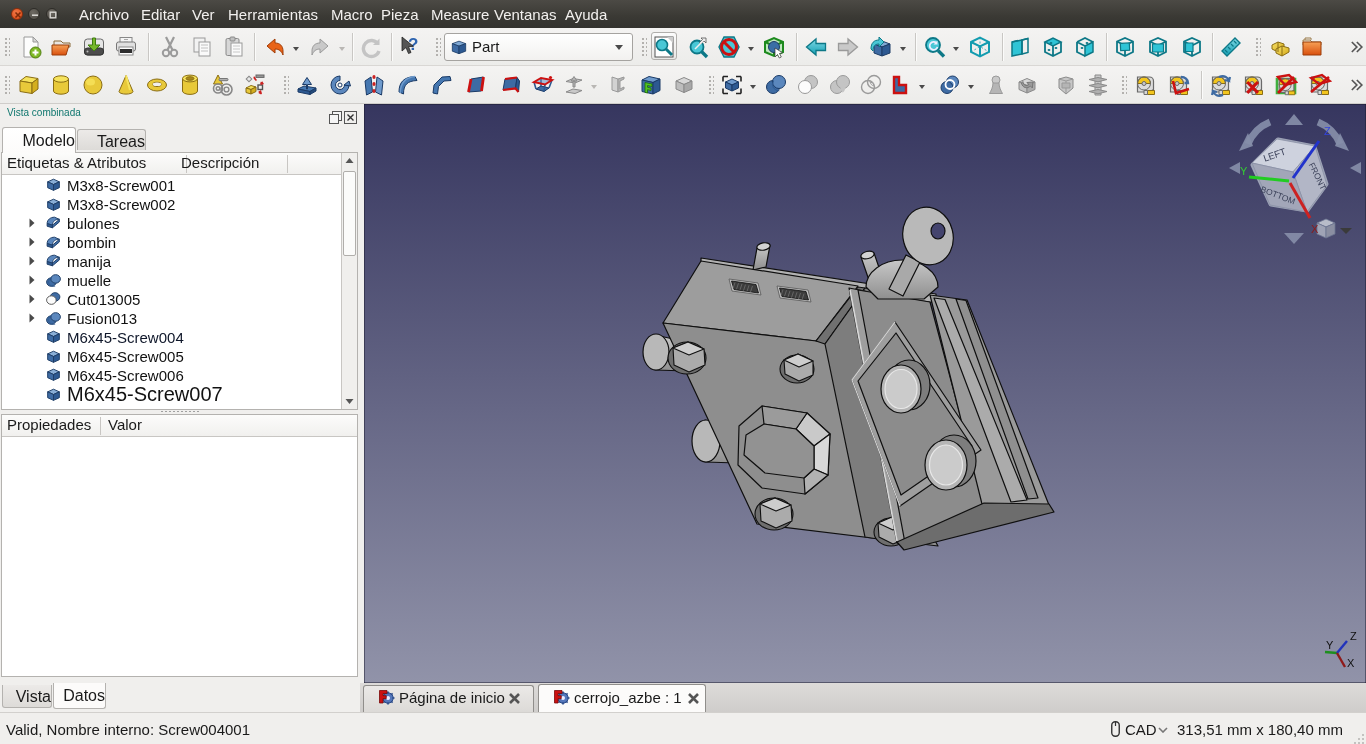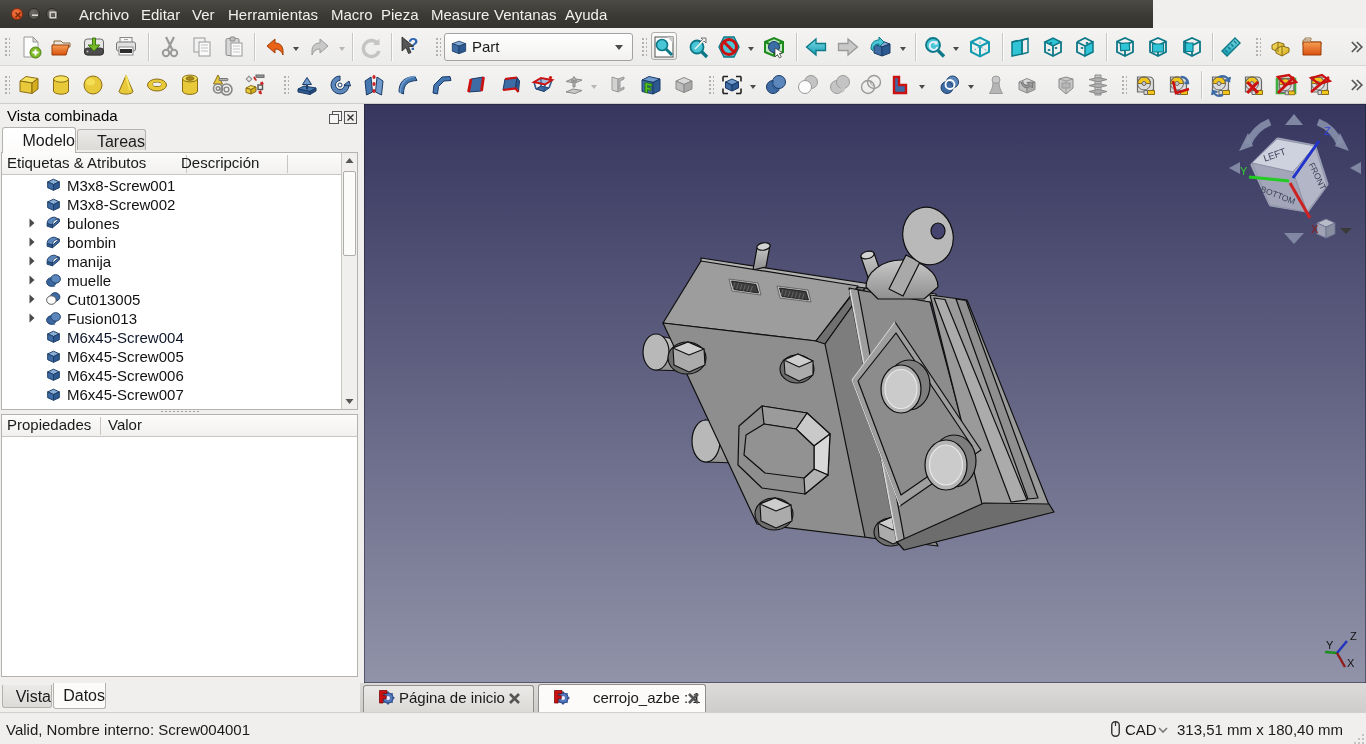--- a/index.html
+++ b/index.html
@@ -1,18 +1,18 @@
 <!DOCTYPE html>
 <html><head>
 <meta charset="utf-8">
 <style>
 html,body{margin:0;padding:0;width:1366px;height:744px;overflow:hidden;font-family:"Liberation Sans",sans-serif;background:#f0efed;}
 #root{position:absolute;left:0;top:0;width:1366px;height:744px;}
 .abs{position:absolute;}
-#menubar{left:0;top:0;width:1153px;height:28px;background:linear-gradient(#4c4a45,#3a3934 60%,#34332f);}
+#menubar{left:0;top:0;width:1366px;height:28px;background:linear-gradient(#4c4a45,#3a3934 60%,#34332f);}
 #menubar .mi{position:absolute;top:0;height:28px;line-height:29px;color:#f2f0ee;font-size:15px;}
 .wbtn{position:absolute;top:8px;width:12px;height:12px;border-radius:50%;}
 #tb1{left:0;top:28px;width:1366px;height:38px;background:linear-gradient(#f4f3f2,#ececea);border-bottom:1px solid #d9d7d4;box-sizing:border-box;}
 #tb2{left:0;top:66px;width:1366px;height:38px;background:linear-gradient(#f4f3f2,#ececea);border-bottom:1px solid #cfcdca;box-sizing:border-box;}
 .ico{position:absolute;top:7px;width:24px;height:24px;}
 .sep{position:absolute;top:5px;width:1px;height:28px;background:#c9c7c4;border-right:1px solid #fbfbfa;}
 .grip{position:absolute;top:9px;width:6px;height:20px;background-image:radial-gradient(circle,#b3b1ae 1px,transparent 1.2px);background-size:4px 4px;}
 .dd{position:absolute;top:19px;width:0;height:0;border-left:3.5px solid transparent;border-right:3.5px solid transparent;border-top:4.5px solid #4a4a4a;}
 .ddl{border-top-color:#b9b7b4;}
 #panel{left:0;top:104px;width:360px;height:610px;background:#f0efed;}
@@ -680,21 +680,21 @@
       </svg>
 <svg class="ico" style="left:1308px;top:7px">
         <path d="M3 5 L14 2 L22 8 L11 11 Z" fill="none" stroke="#cc1111" stroke-width="2.2"></path>
         <path d="M3 19 L21 4" stroke="#cc1111" stroke-width="2.6"></path>
       </svg>
 <svg class="ico" style="left:1346px;top:9px;width:20px;height:20px">
         <use href="#sChev"></use>
       </svg>
 </div>
 <div id="panel" class="abs">
-<div class="abs" style="left:7px;top:3px;font-size:15px;color:#000000;">Vista combinada</div>
+<div class="abs" style="left:7px;top:3px;font-size:10px;color:#0f766e;">Vista combinada</div>
 <svg class="abs" style="left:329px;top:7px;width:13px;height:13px">
         <rect x="3.5" y="0.5" width="9" height="9" fill="#f5f5f5" stroke="#555"></rect>
         <rect x="0.5" y="3.5" width="9" height="9" fill="#f5f5f5" stroke="#555"></rect>
       </svg>
 <svg class="abs" style="left:344px;top:7px;width:13px;height:13px">
         <rect x="0.5" y="0.5" width="12" height="12" fill="#f0efed" stroke="#555"></rect>
         <path d="M3.5 3.5 L9.5 9.5 M9.5 3.5 L3.5 9.5" stroke="#333" stroke-width="1.4"></path>
       </svg>
 <div class="tabtop" style="left:2px;top:23px;width:74px;height:26px;line-height:26px;background:linear-gradient(#ffffff,#fcfbfa);z-index:2;">Modelo</div>
 <div class="tabtop" style="left:77px;top:25px;width:69px;height:21px;line-height:24px;background:linear-gradient(#eceae8,#dddbd8);">Tareas</div>
@@ -762,21 +762,21 @@
         <use href="#tCube"></use>
       </svg>
 <div class="abs" style="left:67px;top:243px;height:19px;line-height:19px;font-size:15px;color:#111">M6x45-Screw005</div>
 <svg class="abs" style="left:45px;top:262px;width:17px;height:17px">
         <use href="#tCube"></use>
       </svg>
 <div class="abs" style="left:67px;top:262px;height:19px;line-height:19px;font-size:15px;color:#111">M6x45-Screw006</div>
 <svg class="abs" style="left:45px;top:282px;width:17px;height:17px">
         <use href="#tCube"></use>
       </svg>
-<div class="abs" style="left:67px;top:281px;height:19px;line-height:19px;font-size:15px;color:#111">M6x45-Screw007</div>
+<div class="abs" style="left:67px;top:281px;height:19px;line-height:19px;font-size:20px;color:#111">M6x45-Screw007</div>
 <div class="abs" style="left:341px;top:49px;width:16px;height:256px;background:#f0efed;border-left:1px solid #c8c6c3;box-sizing:border-box;"></div>
 <svg class="abs" style="left:342px;top:49px;width:15px;height:16px">
         <rect width="15" height="16" fill="#f0efed"></rect>
         <path d="M3.5 10 L7.5 5 L11.5 10 Z" fill="#555"></path>
       </svg>
 <svg class="abs" style="left:342px;top:289px;width:15px;height:16px">
         <rect width="15" height="16" fill="#f0efed"></rect>
         <path d="M3.5 6 L7.5 11 L11.5 6 Z" fill="#555"></path>
       </svg>
 <div class="abs" style="left:343px;top:67px;width:13px;height:85px;background:#fbfbfa;border:1px solid #b0aeab;border-radius:2px;box-sizing:border-box;"></div>
@@ -968,21 +968,21 @@
 <svg class="abs" style="left:192px;top:5px;width:18px;height:18px" viewBox="0 0 18 18">
         <g>
           <circle cx="11" cy="10" r="5.2" fill="#5577bb" stroke="#2a4a88" stroke-width="1"></circle>
           <circle cx="11" cy="10" r="2" fill="#eef"></circle>
           <g stroke="#2a4a88" stroke-width="1.6">
             <path d="M11 3.5 v2 M11 14.5 v2 M4.5 10 h2 M15.5 10 h2 M6.4 5.4 l1.4 1.4 M14.2 13.2 l1.4 1.4 M15.6 5.4 l-1.4 1.4 M7.8 13.2 l-1.4 1.4"></path>
           </g>
           <path d="M2.5 15 V2.5 h7.5 v3 H6 v2.2 h3.2 v3 H6 V15 z" fill="#cc1111" stroke="#7a0a0a" stroke-width="0.8"></path>
         </g>
       </svg>
-<div class="abs" style="left:214px;top:6px;font-size:15px;color:#1a1a1a;margin-left:19px;">cerrojo_azbe : 1</div>
+<div class="abs" style="left:214px;top:6px;font-size:15px;color:#1a1a1a;">cerrojo_azbe : 1</div>
 <svg class="abs" style="left:326px;top:8px;width:15px;height:15px" viewBox="0 0 15 15">
         <path d="M3 3 L12 12 M12 3 L3 12" stroke="#555" stroke-width="2.6"></path>
       </svg>
 </div>
 <div id="statusbar" class="abs">
 <div class="abs" style="left:6px;top:8px;">Valid, Nombre interno: Screw004001</div>
 <svg class="abs" style="left:1111px;top:8px;width:9px;height:16px" viewBox="0 0 9 16">
         <rect x="0.75" y="0.75" width="7.5" height="14.5" rx="3.5" fill="none" stroke="#333" stroke-width="1.4"></rect>
         <path d="M4.5 1 v4" stroke="#333" stroke-width="1.2"></path>
       </svg>

